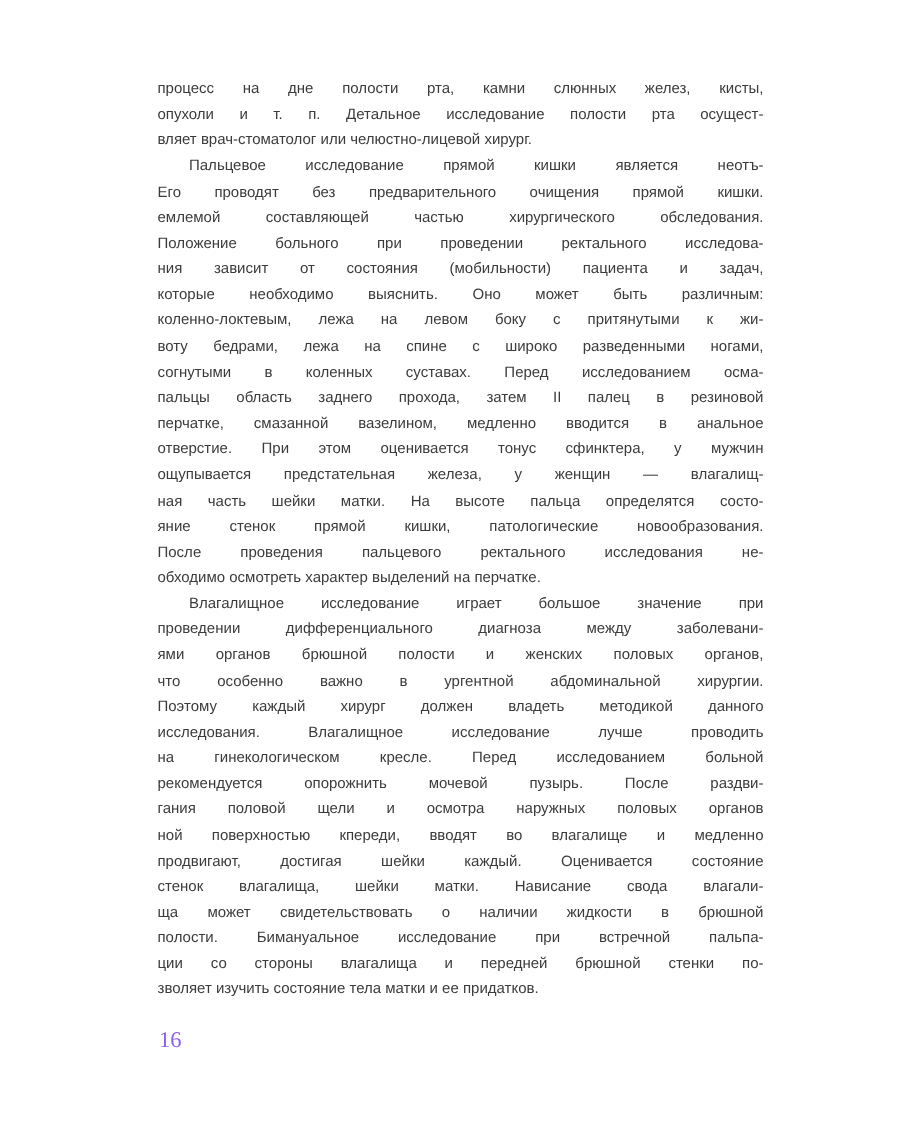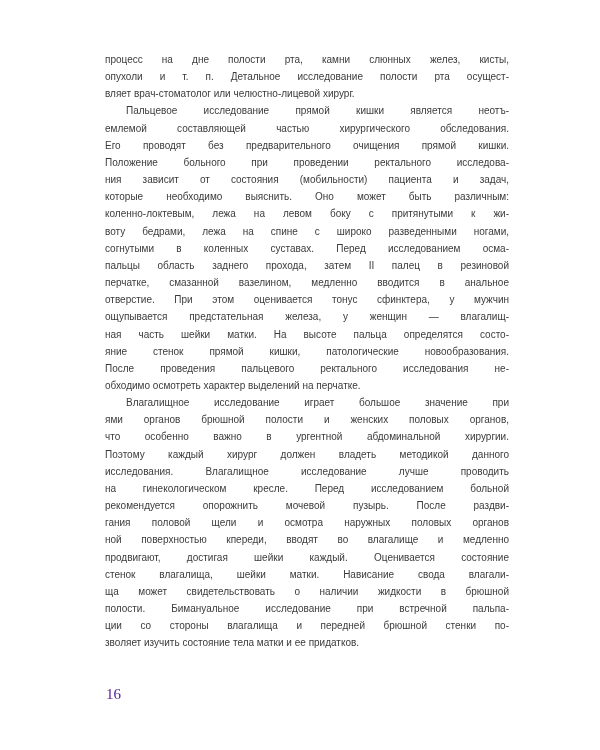--- a/index.html
+++ b/index.html
@@ -40,55 +40,56 @@
     }
     .indent-line {
       padding-left: 21px;
     }
     .page-number {
       position: absolute;
       left: 106px;
       top: 686px;
       font-family: "Liberation Serif", "DejaVu Serif", serif;
       font-size: 15px;
-      color: #4c1d95;
+      color: #8b5cf6;
     }
   </style>
 </head>
 <body>
 
 <div class="page">
   <div class="para">
     <span class="line">процесс на дне полости рта, камни слюнных желез, кисты,</span>
     <span class="line">опухоли и т. п. Детальное исследование полости рта осущест-</span>
     <span class="line last">вляет врач-стоматолог или челюстно-лицевой хирург.</span>
   </div>
 
   <div class="para">
     <span class="line indent-line">Пальцевое исследование прямой кишки является неотъ-</span>
+    <span class="line">Его проводят без предварительного очищения прямой кишки.</span>
     <span class="line">емлемой составляющей частью хирургического обследования.</span>
-    <span class="line">Его проводят без предварительного очищения прямой кишки.</span>
     <span class="line">Положение больного при проведении ректального исследова-</span>
     <span class="line">ния зависит от состояния (мобильности) пациента и задач,</span>
     <span class="line">которые необходимо выяснить. Оно может быть различным:</span>
     <span class="line">коленно-локтевым, лежа на левом боку с притянутыми к жи-</span>
     <span class="line">воту бедрами, лежа на спине с широко разведенными ногами,</span>
     <span class="line">согнутыми в коленных суставах. Перед исследованием осма-</span>
     <span class="line">пальцы область заднего прохода, затем II палец в резиновой</span>
     <span class="line">перчатке, смазанной вазелином, медленно вводится в анальное</span>
     <span class="line">отверстие. При этом оценивается тонус сфинктера, у мужчин</span>
     <span class="line">ощупывается предстательная железа, у женщин — влагалищ-</span>
     <span class="line">ная часть шейки матки. На высоте пальца определятся состо-</span>
     <span class="line">яние стенок прямой кишки, патологические новообразования.</span>
     <span class="line">После проведения пальцевого ректального исследования не-</span>
     <span class="line last">обходимо осмотреть характер выделений на перчатке.</span>
   </div>
 
   <div class="para">
     <span class="line indent-line">Влагалищное исследование играет большое значение при</span>
+    <span class="line">проведении дифференциального диагноза между заболевани-</span>
     <span class="line">ями органов брюшной полости и женских половых органов,</span>
     <span class="line">что особенно важно в ургентной абдоминальной хирургии.</span>
     <span class="line">Поэтому каждый хирург должен владеть методикой данного</span>
     <span class="line">исследования. Влагалищное исследование лучше проводить</span>
     <span class="line">на гинекологическом кресле. Перед исследованием больной</span>
     <span class="line">рекомендуется опорожнить мочевой пузырь. После раздви-</span>
     <span class="line">гания половой щели и осмотра наружных половых органов</span>
     <span class="line">ной поверхностью кпереди, вводят во влагалище и медленно</span>
     <span class="line">продвигают, достигая шейки каждый. Оценивается состояние</span>
     <span class="line">стенок влагалища, шейки матки. Нависание свода влагали-</span>

